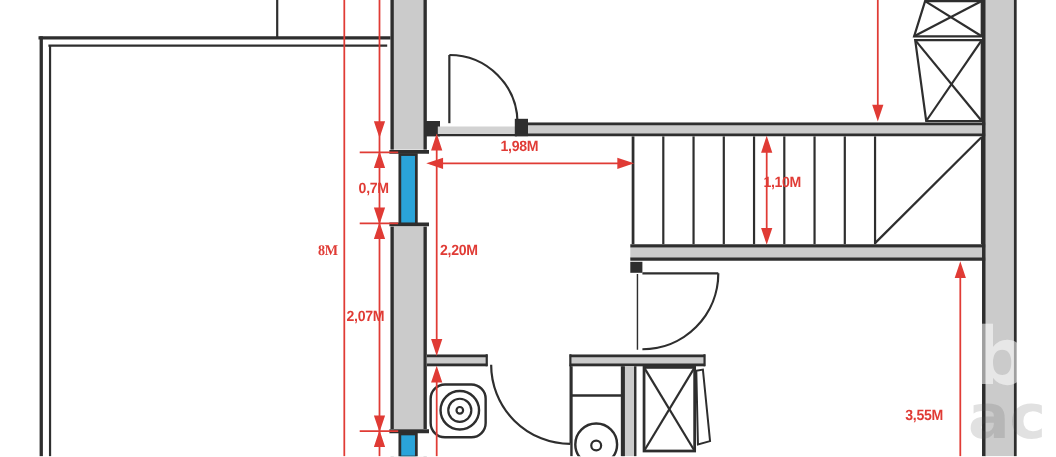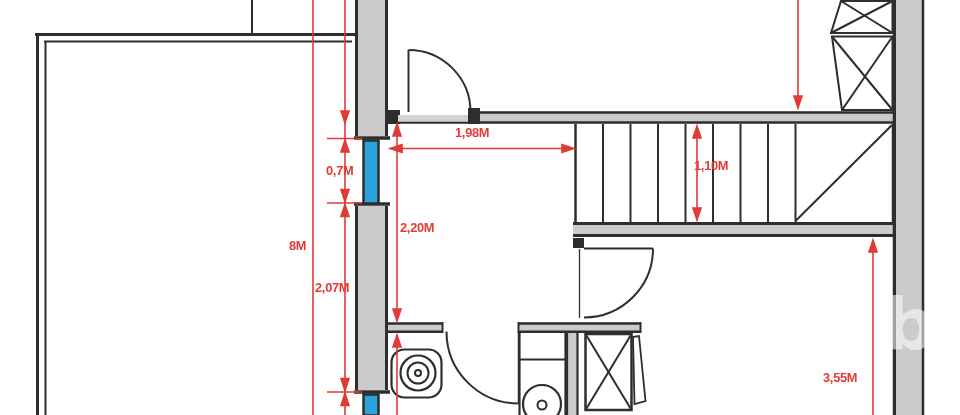--- a/index.html
+++ b/index.html
@@ -180,23 +180,24 @@
     <polygon points="697,220 693,208 701,208"></polygon>
 
     <line x1="798" y1="0" x2="798" y2="106" fill="none"></line>
     <polygon points="798,108 794,96 802,96"></polygon>
 
     <line x1="873" y1="242" x2="873" y2="415" fill="none"></line>
     <polygon points="873,240 869,252 877,252"></polygon>
   </g>
 </svg>
 
-  <div class="dim-label" style="left:289px;top:239px;">8M</div>
+  <div class="dim-label" style="left:289px;top:221px;font-family:Liberation Serif, serif;">8M</div>
   <div class="dim-label" style="left:326px;top:164px;">0,7M</div>
   <div class="dim-label" style="left:315px;top:281px;">2,07M</div>
   <div class="dim-label" style="left:455px;top:126px;">1,98M</div>
   <div class="dim-label" style="left:400px;top:221px;">2,20M</div>
   <div class="dim-label" style="left:694px;top:159px;">1,10M</div>
   <div class="dim-label" style="left:823px;top:371px;">3,55M</div>
 
   <div class="wm wm1">b</div>
+  <div class="wm wm2">ac</div>
 
 </div>
 
 </body></html>

